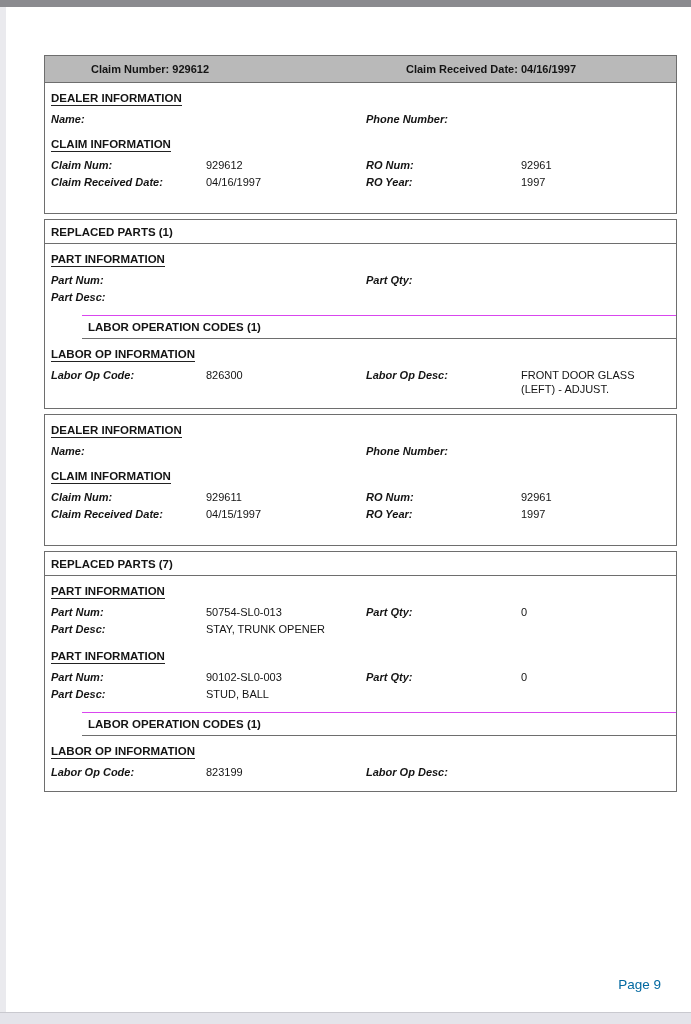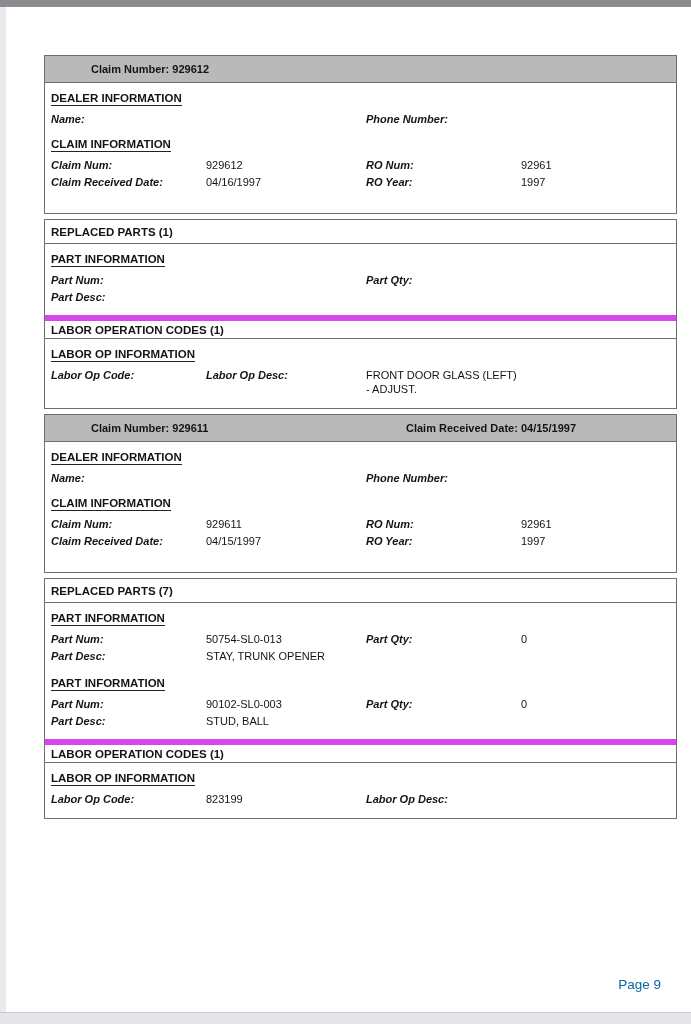--- a/index.html
+++ b/index.html
@@ -63,21 +63,21 @@
   .gap8 { height:8px; }
   .gap10 { height:10px; }
 
   .rowbar {
     height:24px;
     display:flex; align-items:center;
     font-weight:bold; font-size:11.5px;
     padding-left:6px;
     border-bottom:1px solid #6e6e6e;
   }
-  .rowbar.mid { border-top:6px solid #d946ef; }
+  .rowbar.mid { border-top:1px solid #d946ef;margin-left:37px; }
   .parts-pad { padding-bottom:8px; }
   .labor-pad { padding-bottom:9px; }
 
   .footer {
     position:absolute;
     top:977px; right:30px;
     font-size:13.5px;
     color:#0369a1;
   }
 </style>
@@ -89,20 +89,24 @@
 <div class="edge-bottom"></div>
 
 <div class="doc">
 
   <section class="box">
     <div class="bar">
       <div class="bar-cell c1">
         <span>Claim Number:</span>
         <span>929612</span>
       </div>
+      <div class="bar-cell c2">
+        <span>Claim Received Date:</span>
+        <span>04/16/1997</span>
+      </div>
     </div>
     <div class="content claim-content">
       <div class="sect-head">DEALER INFORMATION</div>
       <div class="frow">
         <span class="lbl">Name:</span>
         <span class="val"></span>
         <span class="lbl">Phone Number:</span>
         <span class="val"></span>
       </div>
       <div class="gap8"></div>
@@ -135,37 +139,28 @@
       <div class="frow">
         <span class="lbl">Part Desc:</span>
         <span class="val wide"></span>
       </div>
     </div>
     <div class="rowbar mid">LABOR OPERATION CODES (1)</div>
     <div class="content labor-pad">
       <div class="sect-head">LABOR OP INFORMATION</div>
       <div class="frow">
         <span class="lbl">Labor Op Code:</span>
+        <span class="val">826300</span>
         <span class="lbl">Labor Op Desc:</span>
         <span class="val">FRONT DOOR GLASS (LEFT) - ADJUST.</span>
       </div>
     </div>
   </section>
 
   <section class="box">
-    <div class="bar">
-      <div class="bar-cell c1">
-        <span>Claim Number:</span>
-        <span>929611</span>
-      </div>
-      <div class="bar-cell c2">
-        <span>Claim Received Date:</span>
-        <span>04/15/1997</span>
-      </div>
-    </div>
     <div class="content claim-content">
       <div class="sect-head">DEALER INFORMATION</div>
       <div class="frow">
         <span class="lbl">Name:</span>
         <span class="val"></span>
         <span class="lbl">Phone Number:</span>
         <span class="val"></span>
       </div>
       <div class="gap8"></div>
       <div class="sect-head">CLAIM INFORMATION</div>

